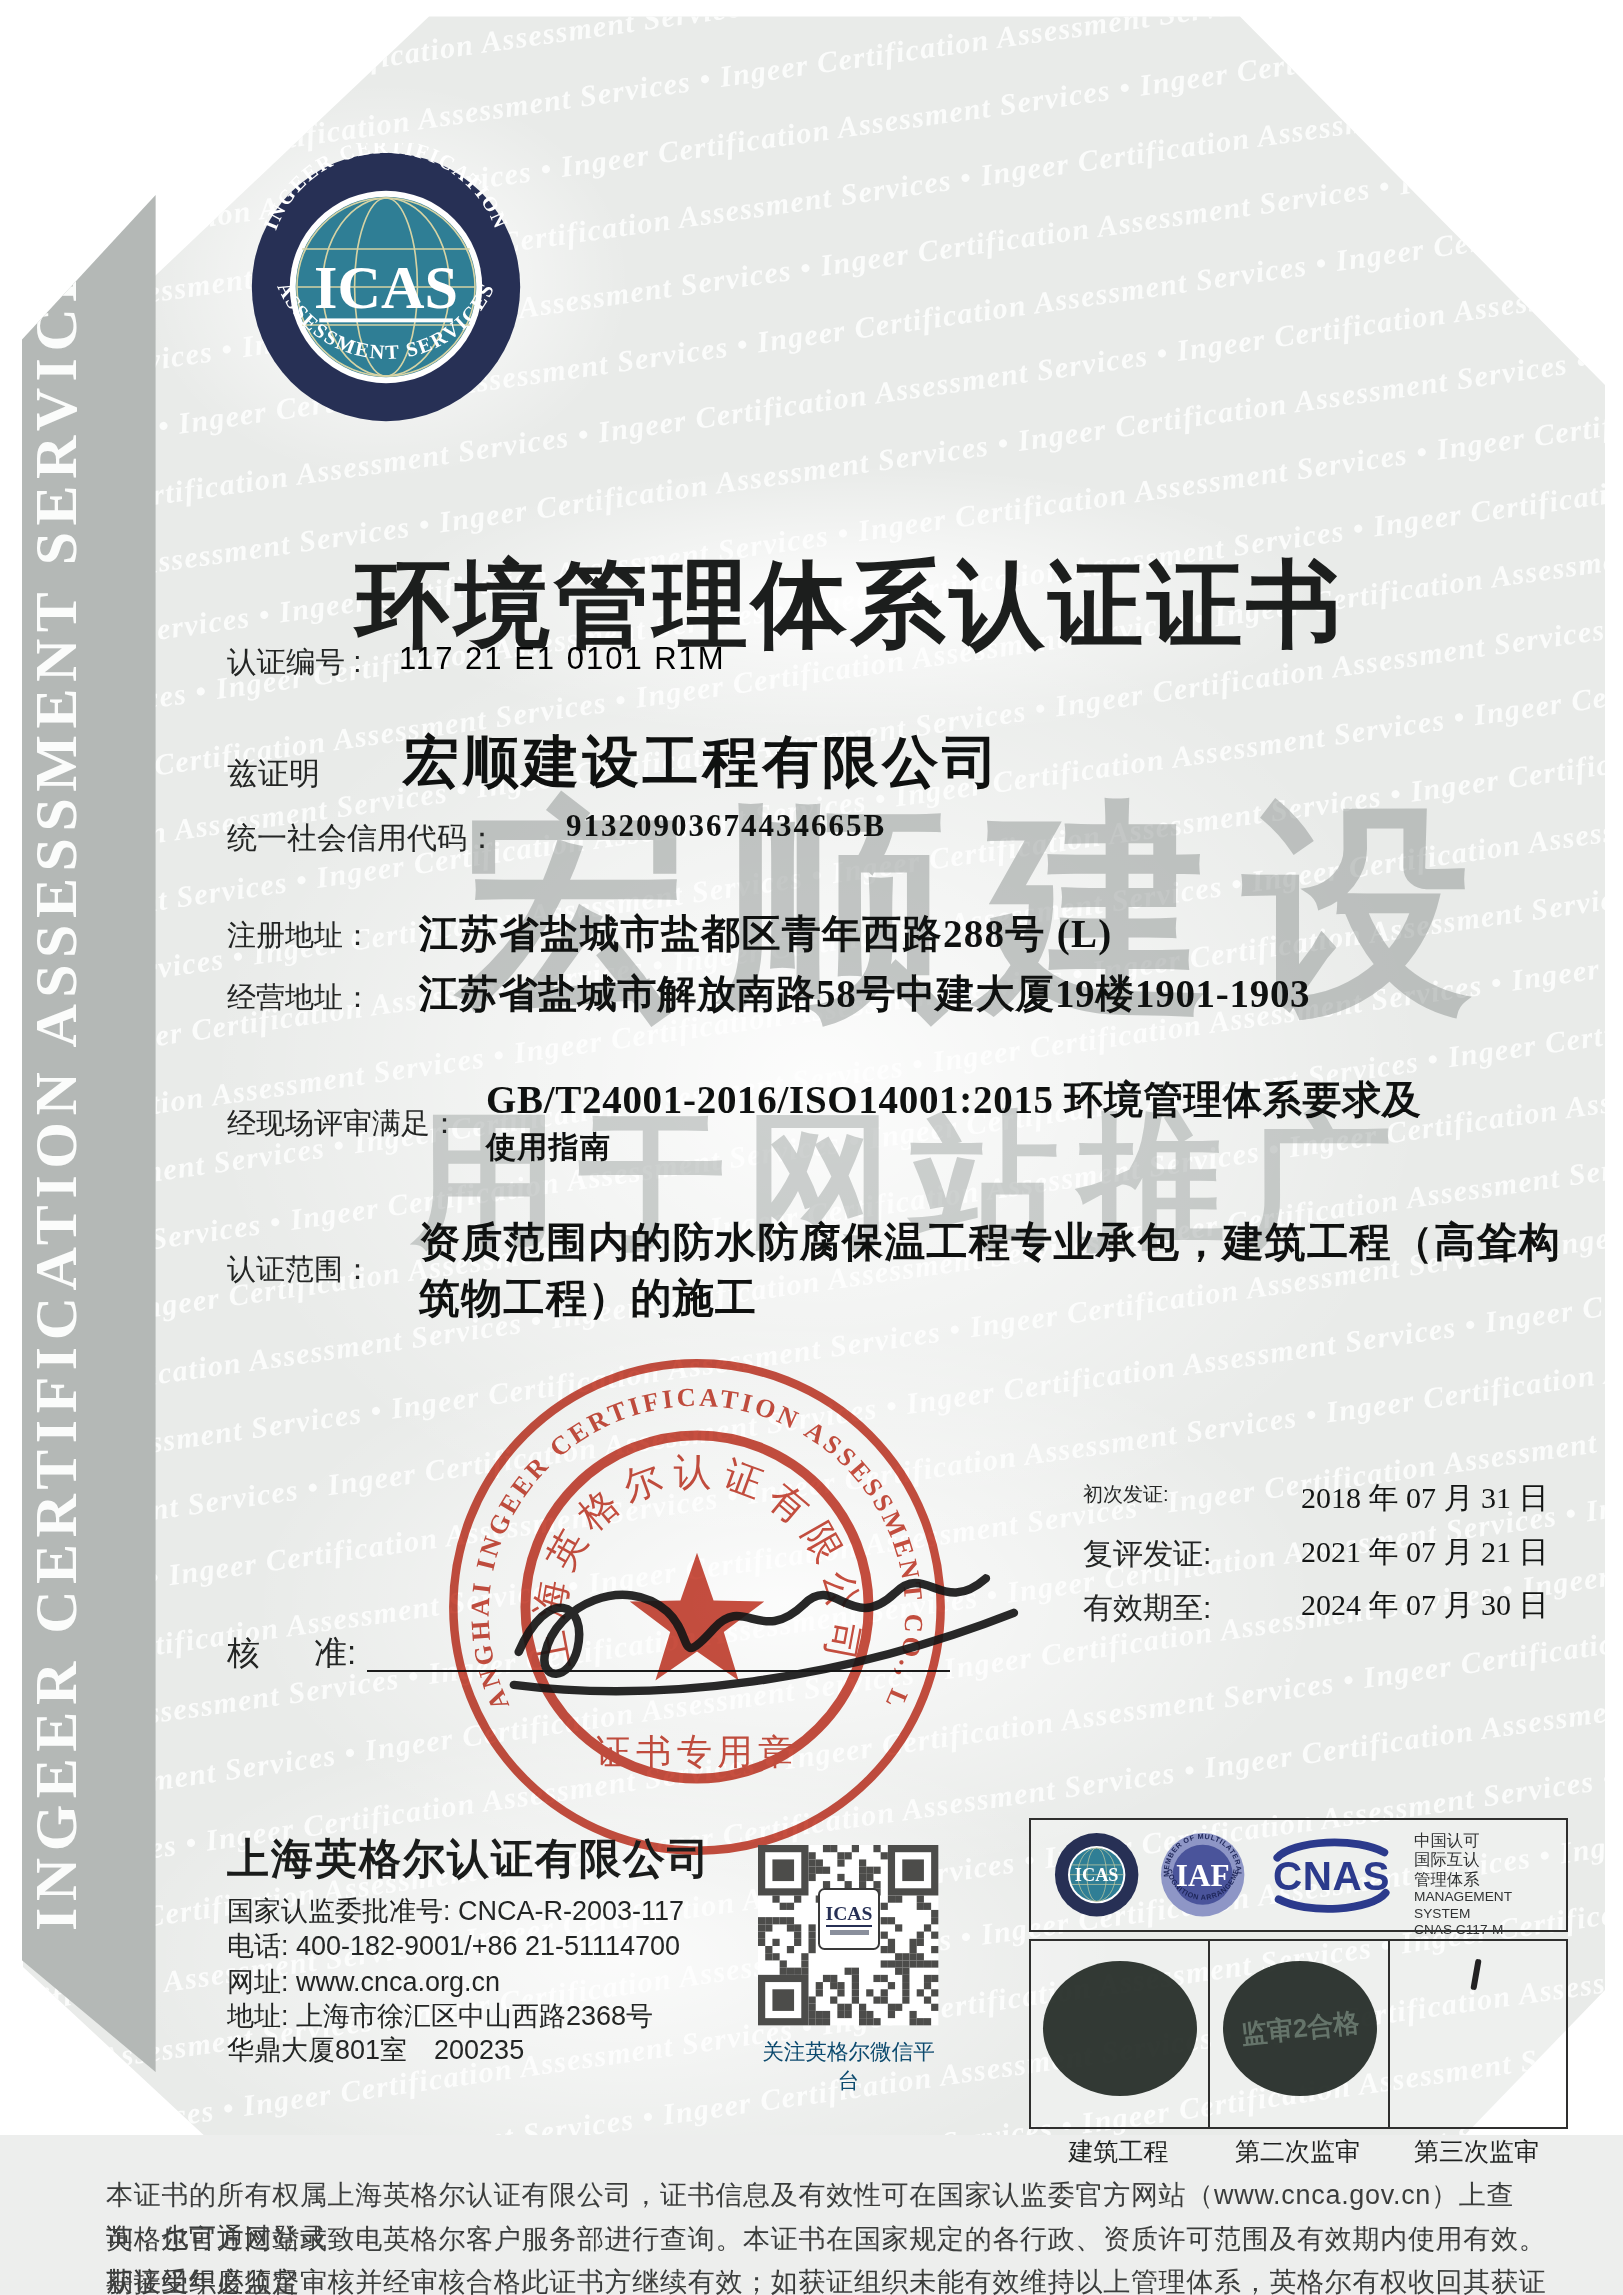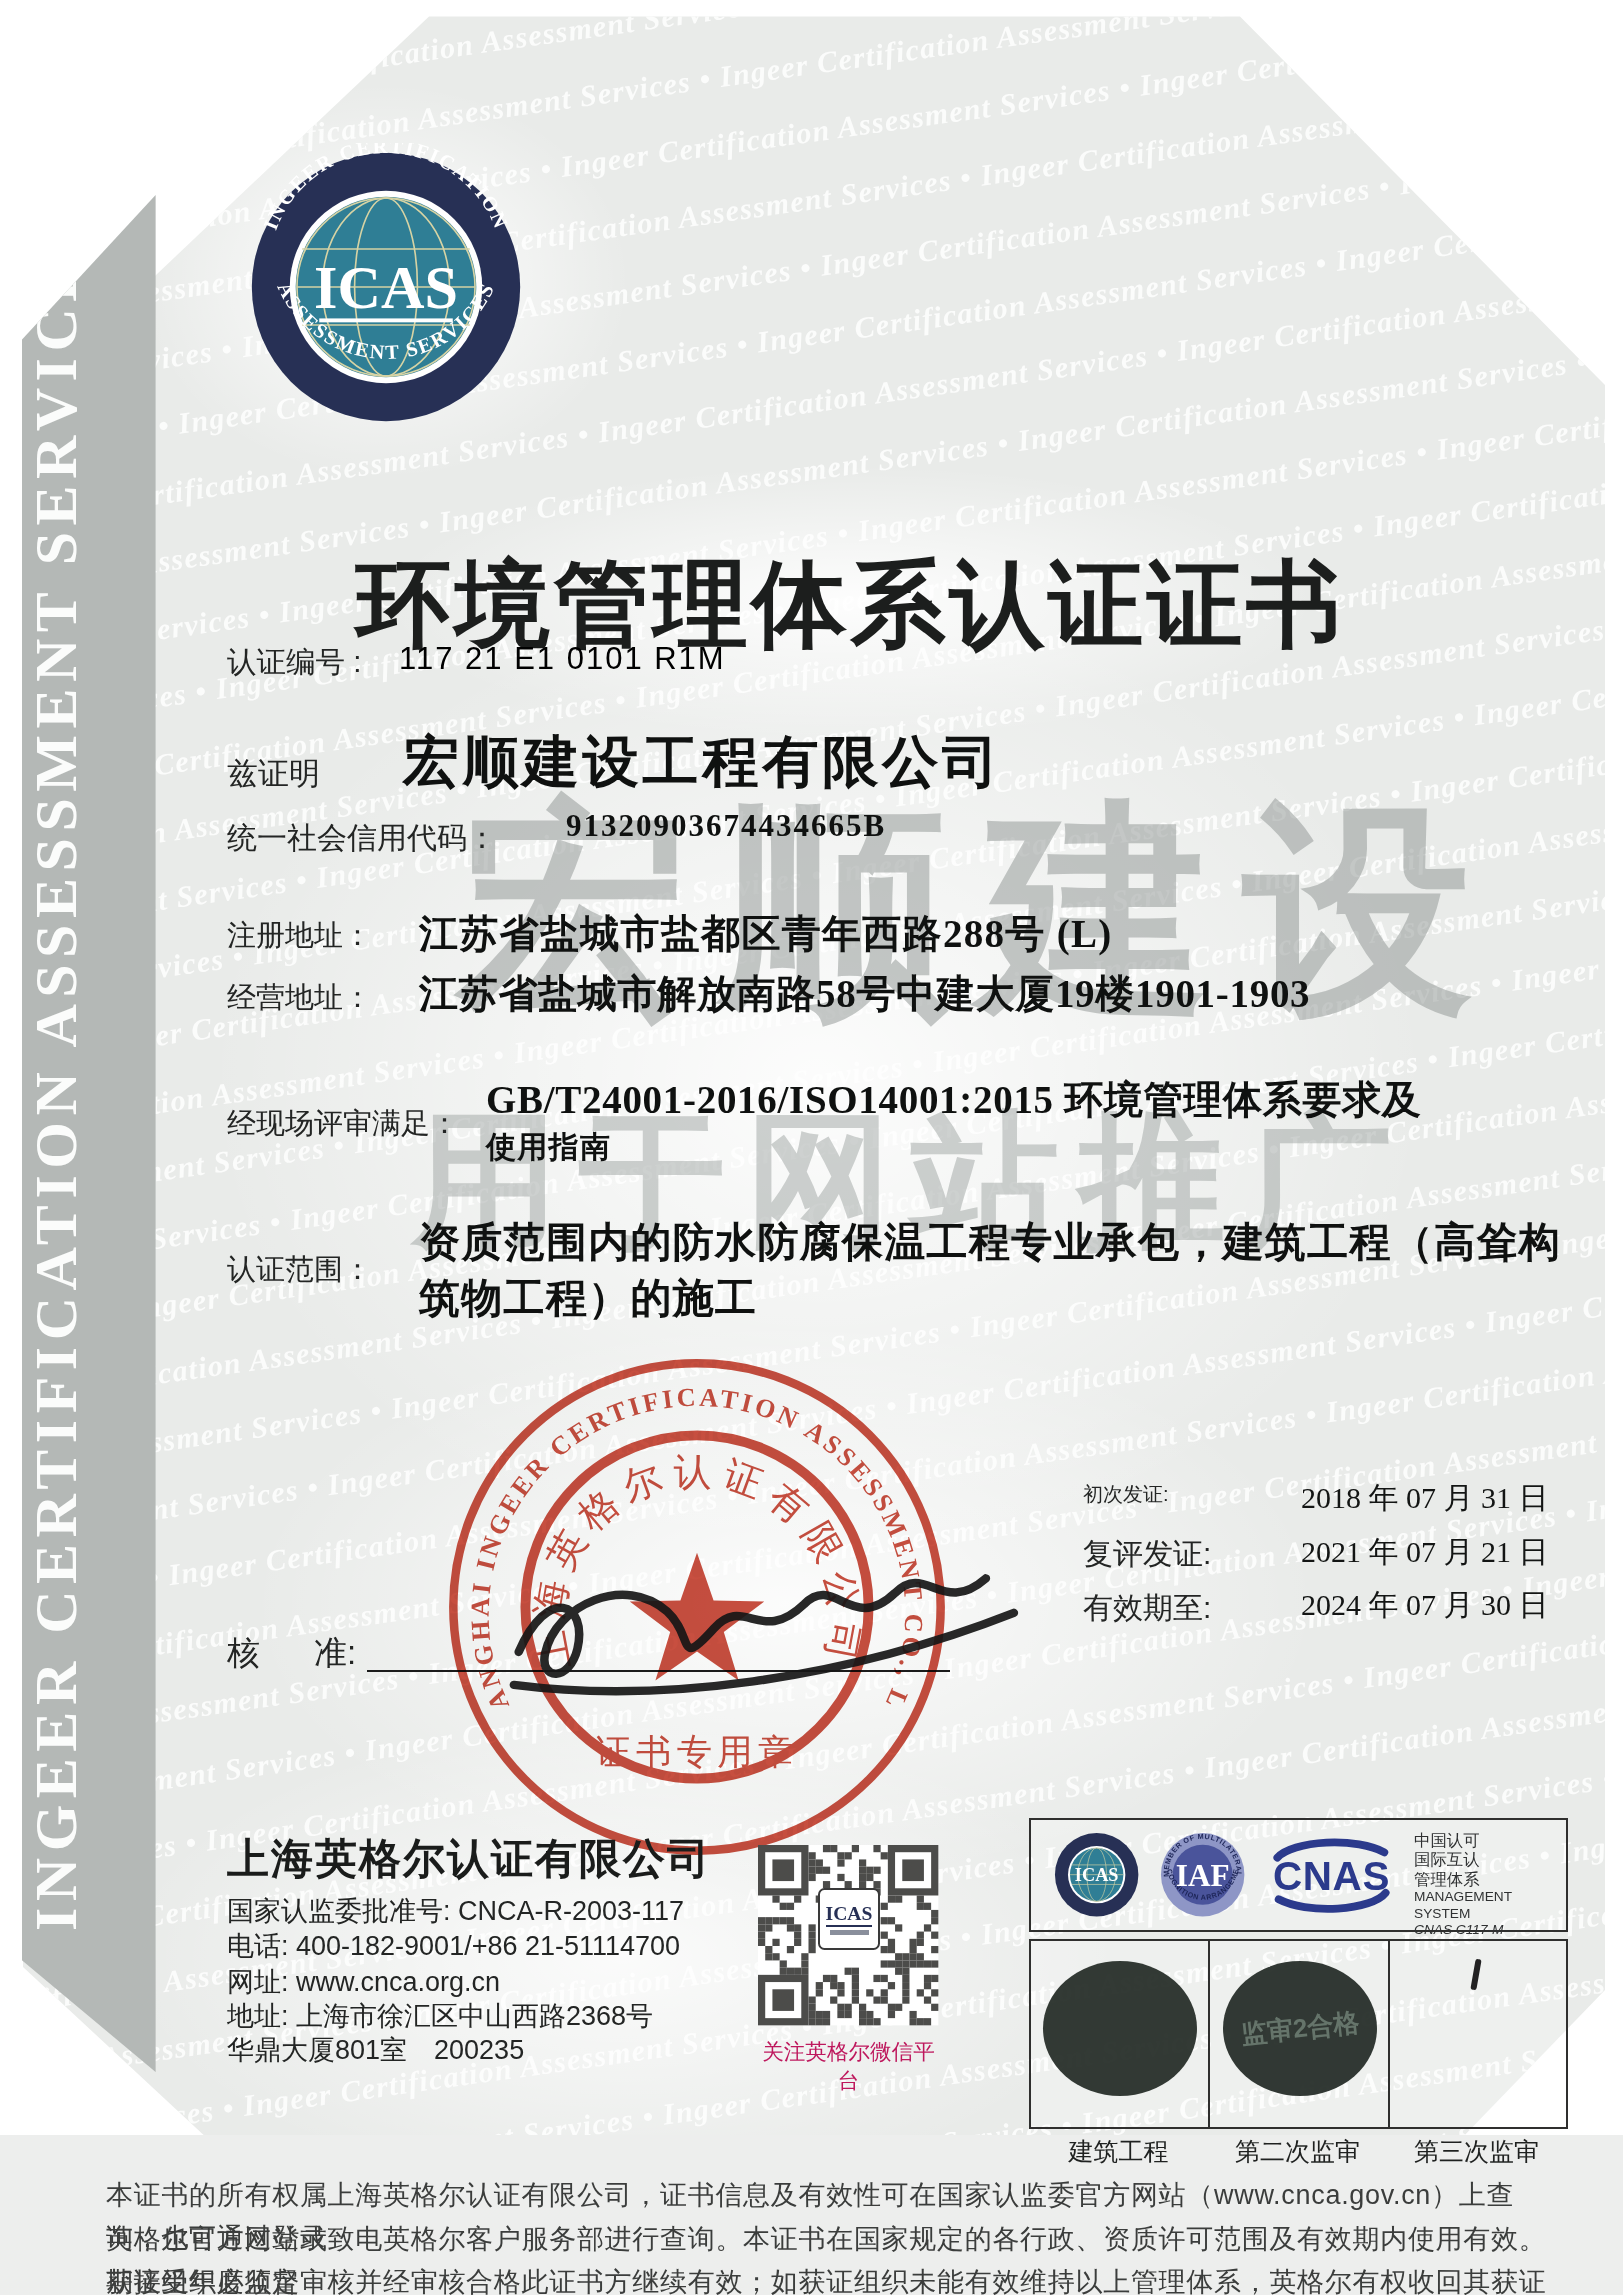--- a/index.html
+++ b/index.html
@@ -371,21 +371,21 @@
       <rect x="0" y="198" width="77" height="77" fill="#4c4c4a"></rect>
       <rect x="11" y="209" width="55" height="55" fill="#ffffff"></rect>
       <rect x="22" y="220" width="33" height="33" fill="#4c4c4a"></rect>
     </svg>
   <div class="abs" style="left:801px;top:1888px;width:96px;height:0;display:flex;justify-content:center;">
     <div style="background:#fff;border:2px solid #3a3a3a;border-radius:6.5px;width:58px;height:58px;display:flex;flex-direction:column;align-items:center;justify-content:center;">
       <span style="font:700 19.6px 'Liberation Serif',serif;color:#273055;border-bottom:2.6px solid #273055;line-height:1.1;">ICAS</span>
       <span style="display:block;width:39px;height:4.6px;background:#8a8f9c;margin-top:3.3px;"></span>
     </div>
   </div>
-  <div class="abs lbl" style="left:758px;top:2037px;width:181px;text-align:center;font-size:21.6px;color:#be185d;">关注英格尔微信平台</div>
+  <div class="abs lbl" style="left:758px;top:2037px;width:181px;text-align:center;font-size:21.6px;color:#0c4a6e;">关注英格尔微信平台</div>
 
   <div class="boxed" style="left:1029px;top:1818px;width:535px;height:110px;">
 
     <svg style="position:absolute;left:21.6px;top:11px;" width="88" height="88" viewBox="0 0 135 135">
       <circle cx="67" cy="67" r="64" fill="#273055"></circle>
       <circle cx="67" cy="67" r="44" fill="#ffffff"></circle>
       <circle cx="67" cy="67" r="41" fill="#2f7e95"></circle>
       <g stroke="#d6d3a4" stroke-width="1" fill="none">
         <ellipse cx="67" cy="67" rx="15" ry="41"></ellipse>
           <ellipse cx="67" cy="67" rx="29" ry="41"></ellipse>
@@ -416,21 +416,21 @@
       <path d="M 22 30 A 92 34 0 0 1 186 22" stroke="#2b3a8c" stroke-width="12" fill="none" stroke-linecap="round"></path>
       <path d="M 188 84 A 92 34 0 0 1 24 94" stroke="#2b3a8c" stroke-width="12" fill="none" stroke-linecap="round"></path>
       <text x="105" y="80" text-anchor="middle" font-family="Liberation Sans, sans-serif" font-size="62" font-weight="900" fill="#2b3a8c" letter-spacing="1">CNAS</text>
     </svg>
 
     <div style="position:absolute;left:383px;top:10.5px;width:147px;color:#2f3132;">
       <div style="font-size:16.4px;line-height:19.6px;">中国认可</div>
       <div style="font-size:16.4px;line-height:19.6px;">国际互认</div>
       <div style="font-size:16.4px;line-height:19.6px;">管理体系</div>
       <div style="font-size:13.7px;line-height:16.4px;">MANAGEMENT SYSTEM</div>
-      <div style="font-size:13.7px;line-height:16.4px;font-style:italic;">CNAS C117-M</div>
+      <div style="font-size:13.7px;line-height:16.4px;">CNAS C117-M</div>
     </div>
   </div>
 
   <div class="boxed" style="left:1029px;top:1939px;width:535px;height:186px;">
     <div class="cellline" style="left:177px;"></div>
     <div class="cellline" style="left:357px;"></div>
     <div class="oval" style="left:12.4px;top:19.6px;">
         <span></span>
       </div>
     <div class="oval" style="left:192px;top:19.6px;">

